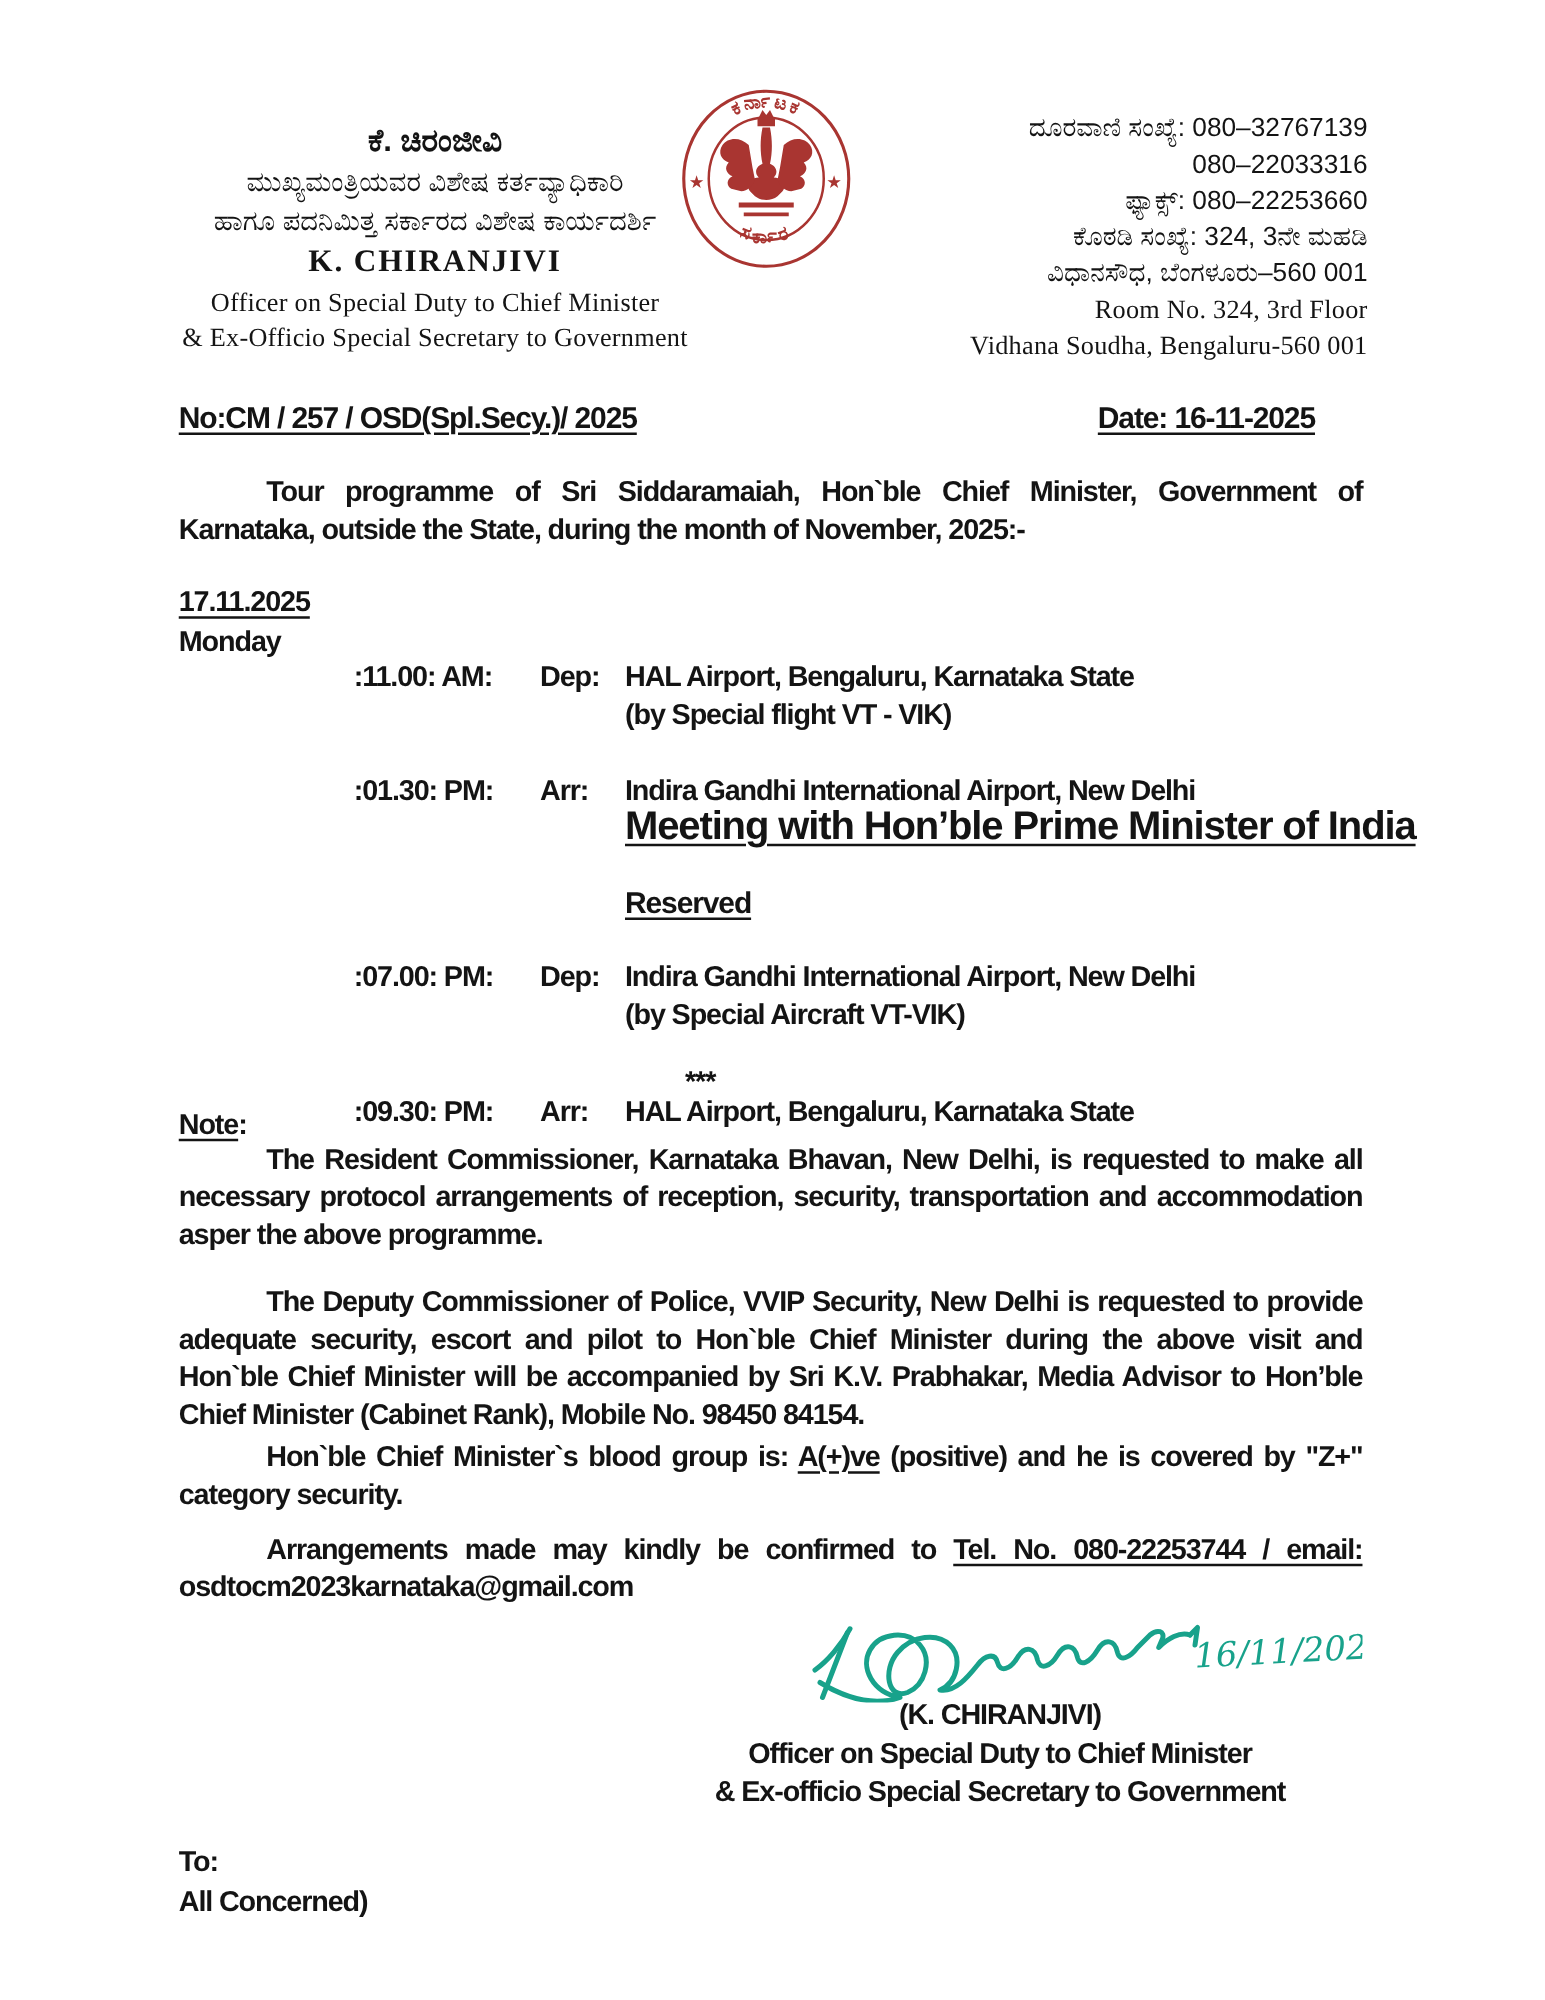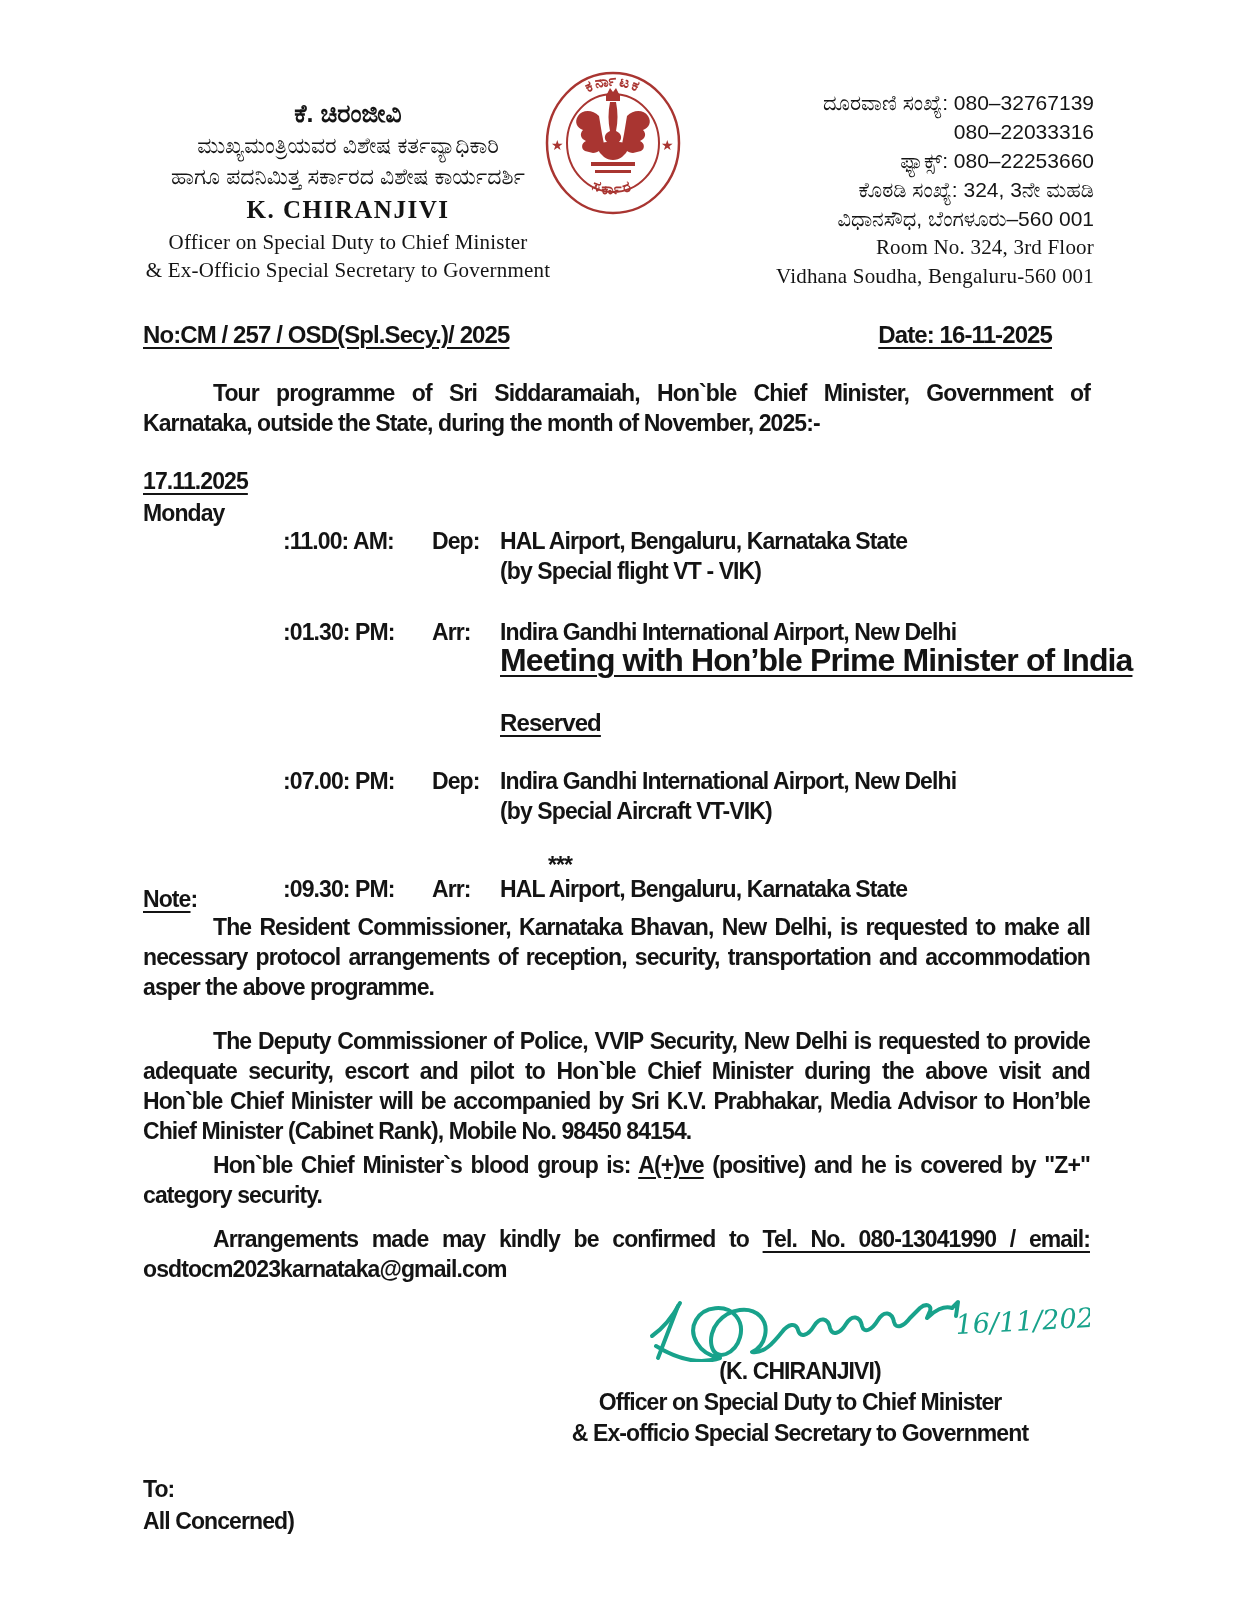--- a/index.html
+++ b/index.html
@@ -140,21 +140,21 @@
 
   <div class="abs body-text just ind" style="left:143px;top:912px;width:947px;">The Resident Commissioner, Karnataka Bhavan, New Delhi, is requested to make all necessary protocol arrangements of reception, security, transportation and accommodation asper the above programme.</div>
 
   <div class="abs body-text just ind" style="left:143px;top:1026px;width:947px;">The Deputy Commissioner of Police, VVIP Security, New Delhi is requested to provide adequate security, escort and pilot to Hon`ble Chief Minister during the above visit and Hon`ble Chief Minister will be accompanied by Sri K.V. Prabhakar, Media Advisor to Hon’ble Chief Minister (Cabinet Rank), Mobile No. 98450 84154.</div>
 
   <div class="abs body-text just ind" style="left:143px;top:1150px;width:947px;">
     <span>Hon`ble Chief Minister`s blood group is: </span><span class="u">A(+)ve</span><span> (positive) and he is covered by "Z+" category security.</span>
   </div>
 
   <div class="abs body-text just ind" style="left:143px;top:1224px;width:947px;">
-    <span>Arrangements made may kindly be confirmed to </span><span class="u">Tel. No. 080-13041990 / email:</span><span> osdtocm2023karnataka@gmail.com</span>
+    <span>Arrangements made may kindly be confirmed to </span><span class="u">Tel. No. 080-22253744 / email:</span><span> osdtocm2023karnataka@gmail.com</span>
   </div>
 
   <div class="abs" style="left:640px;top:1272px;width:450px;height:90px;">
     <svg viewBox="0 0 450 90" width="450" height="90">
       <g class="sig-ink">
         <path d="M38,34 L18,86"></path>
         <path d="M12,64 C22,57 33,44 40,31"></path>
         <path d="M16,74 C42,90 62,92 80,86 C58,82 48,62 56,48 C64,34 86,32 96,44 C106,56 100,76 86,82 C70,88 66,64 78,50 C90,36 110,34 120,44 C130,54 126,74 112,80 C124,82 134,70 142,60 C148,52 156,50 158,58 C160,66 168,64 174,54 C180,44 188,46 190,56 C192,64 200,62 206,52 C212,42 220,44 222,54 C224,62 232,58 238,48 C244,38 252,40 254,50 C256,58 264,54 270,46 L280,36 C286,31 292,33 290,39 L287,46 C294,39 304,33 312,36"></path>
         <path d="M312,36 L318,30 L316,44"></path>
       </g>

